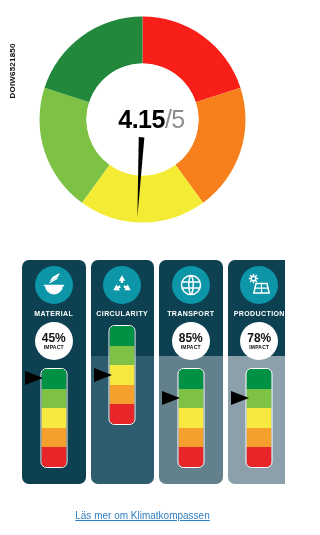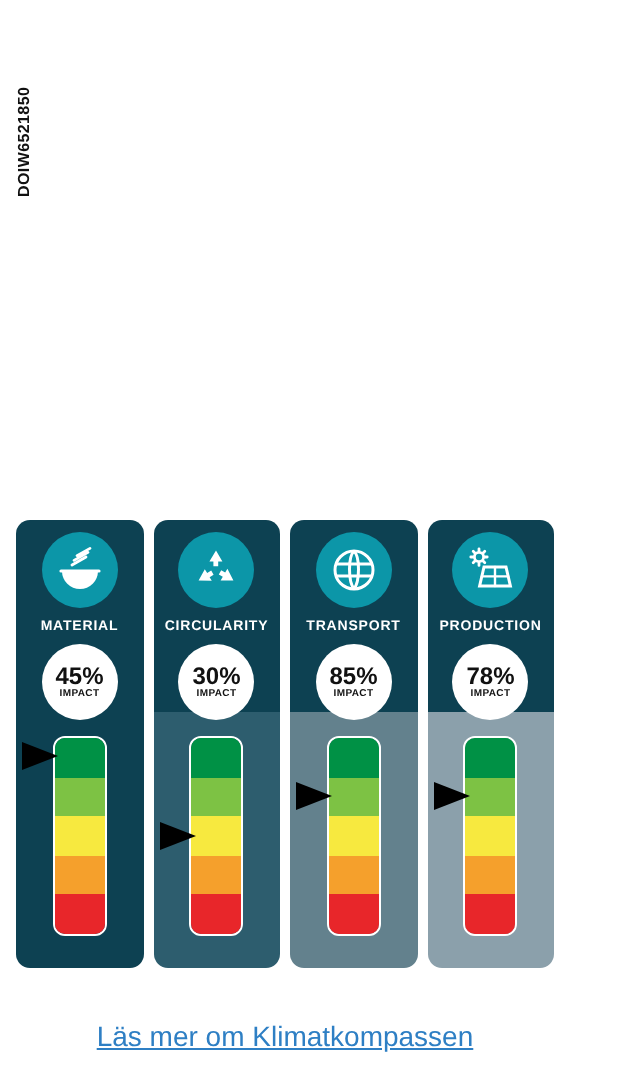--- a/index.html
+++ b/index.html
@@ -62,21 +62,21 @@
   .score-max {
     font-size: 25px;
     font-weight: normal;
     color: #8d8d8d;
     letter-spacing: -0.5px;
   }
 
   
   .cards {
     position: absolute;
-    left: 8px; top: 260px;
+    left: 22px; top: 260px;
     width: 269px; height: 224px;
     display: flex;
     gap: 5px;
   }
   .card {
     position: relative;
     width: 64px;
     height: 224px;
     border-radius: 7px;
     overflow: hidden;
@@ -176,35 +176,55 @@
     border-bottom: 7px solid transparent;
     border-left: 18px solid #000000;
   }
 
   
   .footer-link {
     position: absolute;
     left: 0; top: 510px;
     width: 285px;
     text-align: center;
-    font-size: 14px;
+    font-size: 10px;
     color: #2e7fc4;
     text-decoration: underline;
     cursor: pointer;
   }
 </style>
 </head>
 <body>
 
 <div id="root">
 
   <div class="side-code">
     <span>DOIW6521850</span>
   </div>
 
+  <div class="donut-wrap">
+    <svg class="donut-svg" viewBox="0 0 215 215">
+      <g id="donut-segments">
+          <path d="M 107.5 4.5 A 103 103 0 0 1 205.4588211784008 75.67124957938042 L 160.7591649125286 90.19504831500295 A 56 56 0 0 0 107.5 51.5 Z" fill="#f81f18"></path>
+          <path d="M 205.4588211784008 75.67124957938042 A 103 103 0 0 1 168.04188098612474 190.8287504206196 L 140.41597412837848 152.80495168499706 A 56 56 0 0 0 160.7591649125286 90.19504831500295 Z" fill="#f8801c"></path>
+          <path d="M 168.04188098612474 190.8287504206196 A 103 103 0 0 1 46.958119013875276 190.8287504206196 L 74.58402587162152 152.80495168499706 A 56 56 0 0 0 140.41597412837848 152.80495168499706 Z" fill="#f4ec34"></path>
+          <path d="M 46.958119013875276 190.8287504206196 A 103 103 0 0 1 9.541178821599189 75.67124957938039 L 54.2408350874714 90.19504831500294 A 56 56 0 0 0 74.58402587162152 152.80495168499706 Z" fill="#7dc244"></path>
+          <path d="M 9.541178821599189 75.67124957938039 A 103 103 0 0 1 107.49999999999999 4.5 L 107.49999999999999 51.5 A 56 56 0 0 0 54.2408350874714 90.19504831500294 Z" fill="#22883c"></path>
+        </g>
+      <circle cx="107.5" cy="107.5" r="56" fill="#ffffff"></circle>
+      <g id="donut-pointer">
+          <polygon points="102.37107628819153,205.36569440594823 109.38151233881776,125.40139411662892 103.75758956528034,125.1066568132085" fill="#000000"></polygon>
+        </g>
+    </svg>
+    <div class="donut-center-label">
+      <span class="score-text">4.15</span>
+      <span class="score-max">/</span>
+      <span class="score-max">5</span>
+    </div>
+  </div>
 
   <div class="cards" id="cards">
       <div class="card">
         <div class="card-top" style="background: rgb(13, 65, 82);"></div>
         <div class="card-bottom" style="background: rgb(13, 65, 82);"></div>
         <div class="card-inner">
           <div class="icon-circle">
             <svg width="26" height="26" viewBox="0 0 26 26">
               <g fill="none" stroke="#ffffff" stroke-width="1.5" stroke-linecap="round">
                 <path d="M4 13.5h18a9 9 0 0 1-18 0z" fill="#ffffff" stroke="none"></path>
@@ -237,24 +257,20 @@
           <div class="icon-circle">
             <svg width="24" height="24" viewBox="0 0 24 24">
               <g fill="#ffffff">
                 <path d="M12 2.2l3.2 5.6-2.1 0 0 2.3-2.4 0 0-2.3-2 0z"></path>
                 <path d="M3.3 17.2l3.1-5.6 1.2 1.9 2-1.2 1.2 2.1-2 1.2 1.1 1.8z"></path>
                 <path d="M20.7 17.2l-6.4 0 1.1-1.8-2-1.2 1.2-2.1 2 1.2 1.1-1.9z"></path>
               </g>
             </svg>
           </div>
           <div class="card-title">CIRCULARITY</div>
-          <div class="impact-badge">
-            <div class="impact-pct">30%</div>
-            <div class="impact-lbl">IMPACT</div>
-          </div>
           <div class="gauge-area">
             <div class="gauge">
               <div class="gauge-band" style="background: rgb(0, 145, 69);"></div>
               <div class="gauge-band" style="background: rgb(125, 194, 68);"></div>
               <div class="gauge-band" style="background: rgb(247, 233, 63);"></div>
               <div class="gauge-band" style="background: rgb(245, 160, 44);"></div>
               <div class="gauge-band" style="background: rgb(232, 38, 42);"></div>
             </div>
             <div class="pointer" style="top: 47px; left: 3px;"></div>
           </div>

